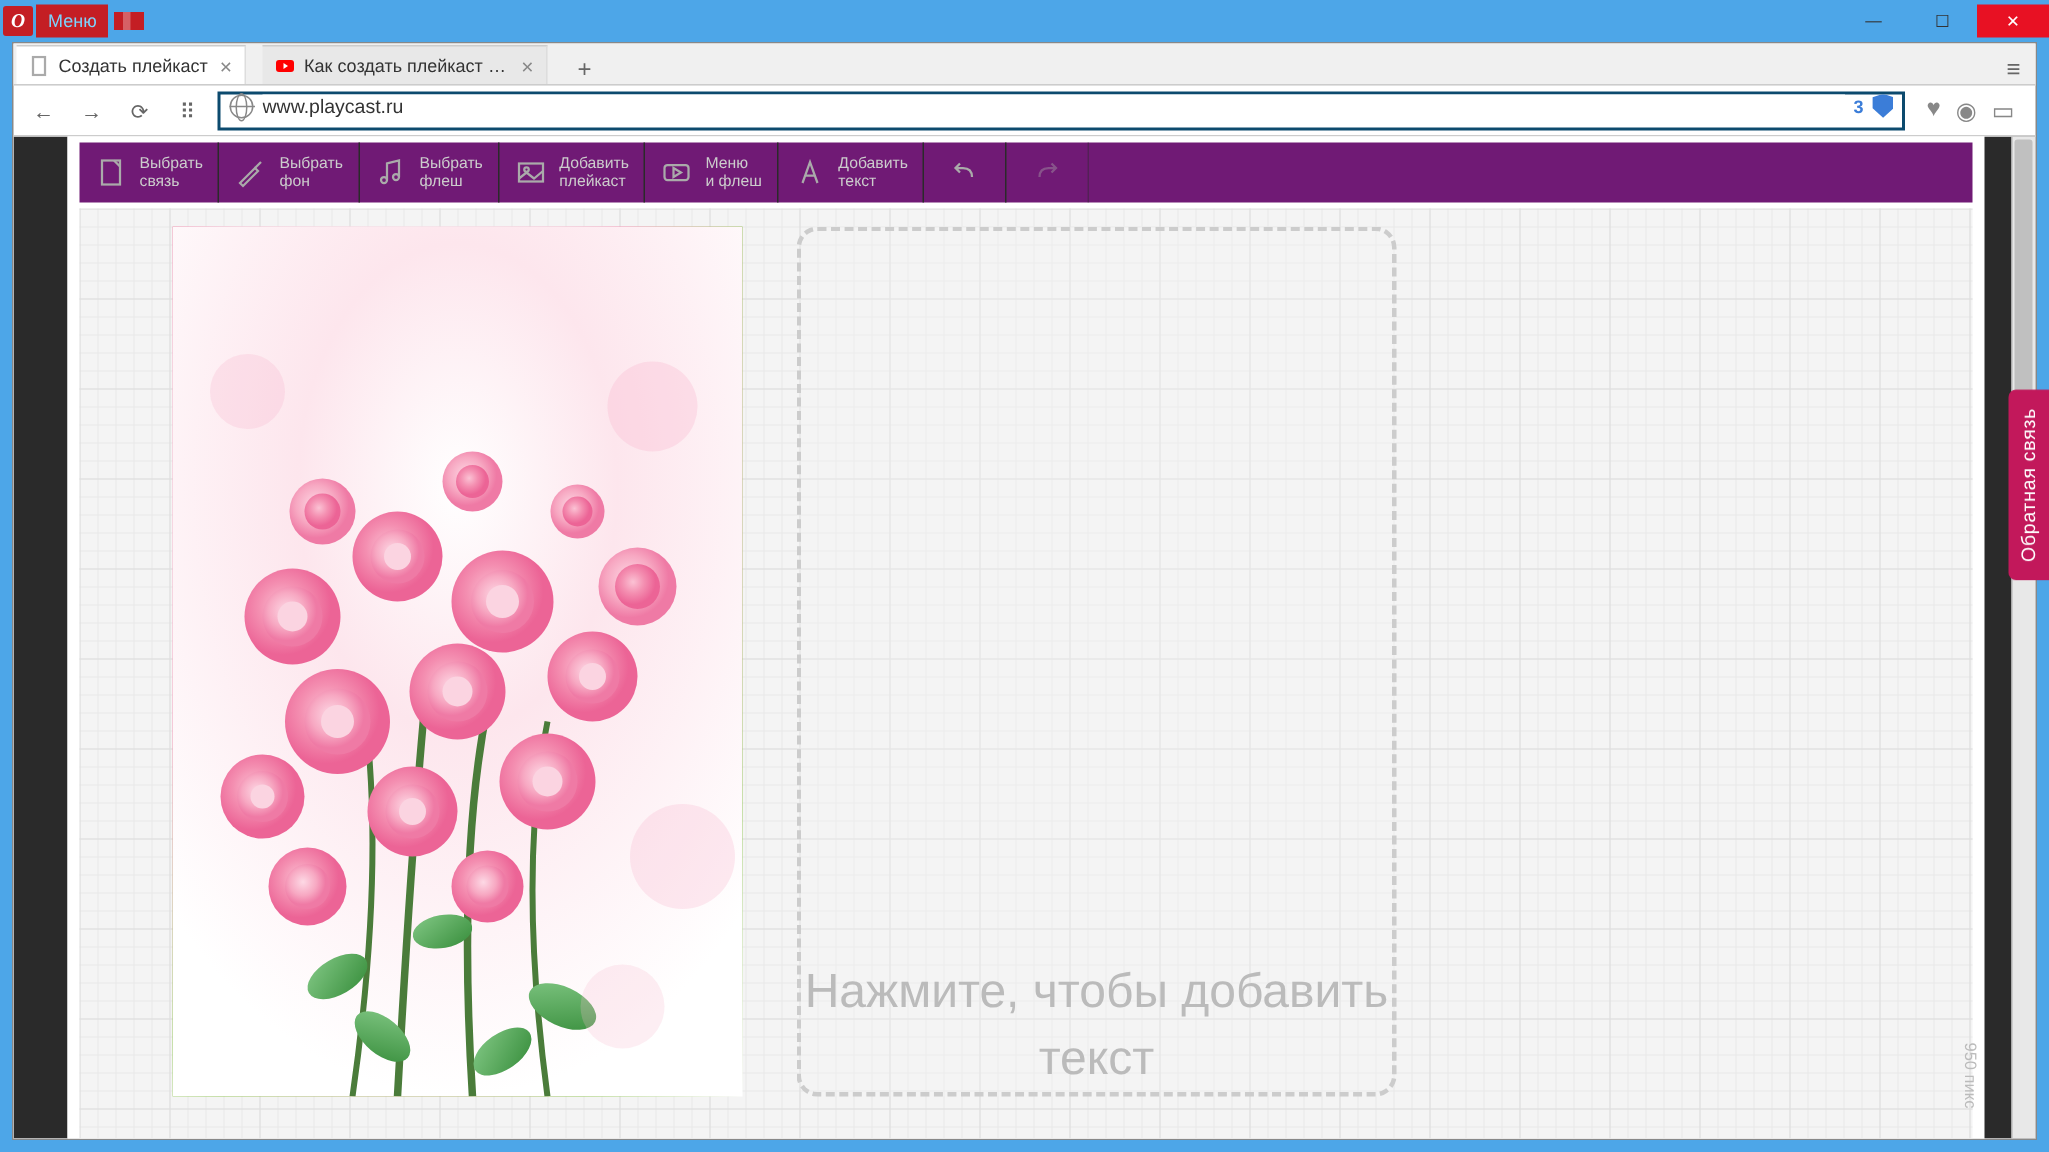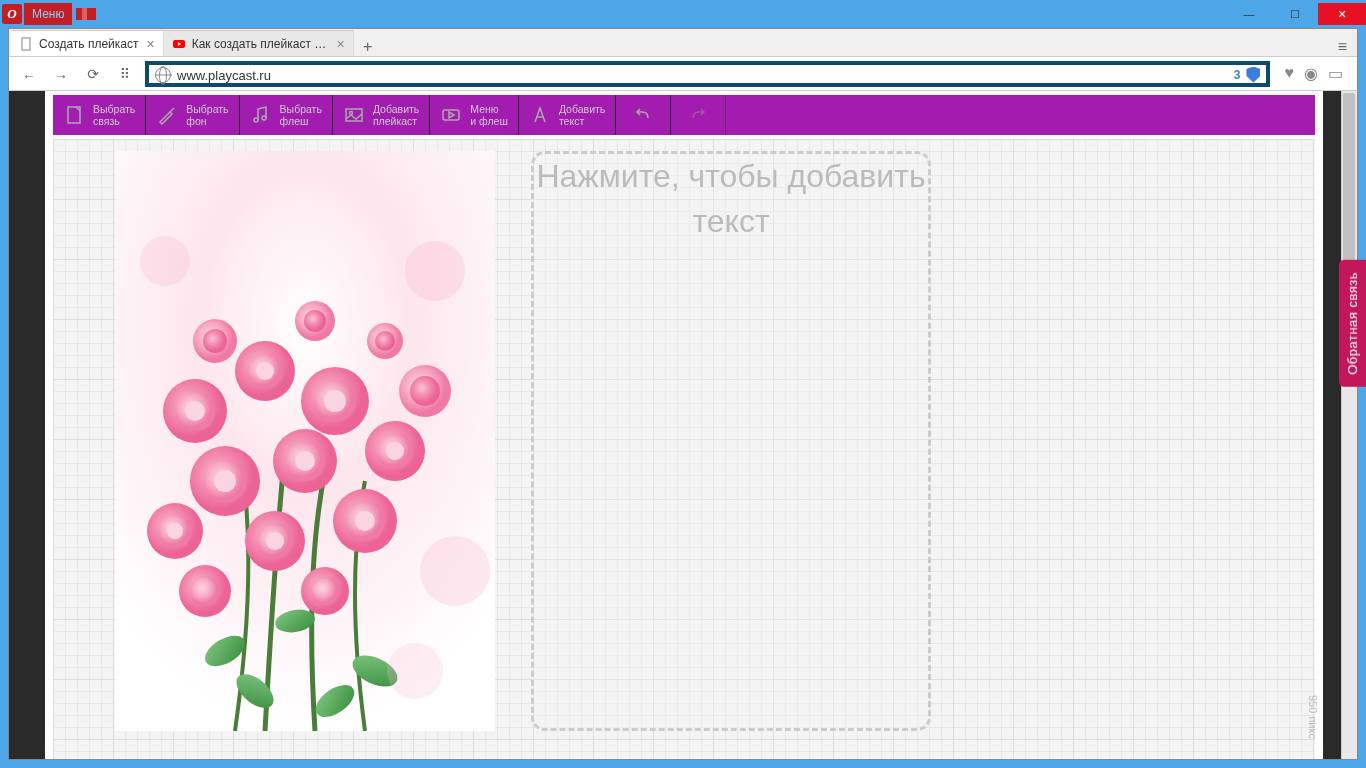--- a/index.html
+++ b/index.html
@@ -19,54 +19,54 @@
   .win-controls { display: flex; }
   .win-btn { width: 46px; height: 22px; display: flex; align-items: center; justify-content: center; font-size: 11px; color: #333; }
   .win-min { background: transparent; }
   .win-max { background: transparent; }
   .win-close { background: #e81123; color: white; width: 48px; }
   
   
   .browser { flex: 1; background: white; margin: 0 8px 8px 8px; display: flex; flex-direction: column; border: 1px solid #888; }
   
   
-  .tabs-row { height: 28px; background: #f0f0f0; display: flex; align-items: flex-end; gap: 0; padding-left: 2px; border-bottom: 1px solid #ccc;}
+  .tabs-row { height: 28px; background: #f0f0f0; display: flex; align-items: flex-end; gap: 11px; padding-left: 2px; border-bottom: 1px solid #ccc;}
   .tab { height: 26px; display: flex; align-items: center; padding: 0 6px 0 8px; font-size: 12px; color: #333; border-right: 1px solid #ddd; max-width: 190px; gap: 6px; background:white; border-top:1px solid #ccc;}
   .tab.inactive { background: #e8e8e8; }
   .tab-icon { width: 14px; height: 14px; display: inline-flex; align-items:center; justify-content:center; flex-shrink:0; }
   .tab-text { white-space: nowrap; overflow: hidden; text-overflow: ellipsis; flex:1; }
   .tab-close { color: #888; font-size: 14px; cursor: pointer; padding: 0 2px; }
   .new-tab { width: 28px; display: flex; align-items: center; justify-content: center; color: #666; font-size: 16px; cursor:pointer;}
   .tab-menu-right { margin-left: auto; padding: 0 10px; color: #666; }
   
   
   .addr-row { height: 34px; display: flex; align-items: center; padding: 4px 8px; gap: 8px; border-bottom: 1px solid #ccc; }
   .nav-btn { width: 24px; height: 24px; display: flex; align-items: center; justify-content: center; color: #666; cursor:pointer; font-size:14px;}
-  .addr-input-wrap { flex: 1; border: 4px solid #0c4a6e; height: 26px; display: flex; align-items: flex-end; padding: 0 6px; gap: 6px; background:white;}
+  .addr-input-wrap { flex: 1; border: 2px solid #0c4a6e; height: 26px; display: flex; align-items: flex-start; padding: 0 6px; gap: 6px; background:white;}
   .globe-icon { width:16px; height:16px; border:1.5px solid #888; border-radius:50%; position:relative; }
   .globe-icon::before { content:''; position:absolute; top:-1.5px; left:50%; width:6px; height:17px; border:1.5px solid #888; border-radius:50%; transform:translateX(-50%); }
   .globe-icon::after { content:''; position:absolute; left:-1.5px; top:50%; width:17px; height:0; border-top:1.5px solid #888; transform:translateY(-50%);}
   .addr-input { flex: 1; border: none; outline: none; font-size: 13px; color: #333; }
   .addr-right { display: flex; align-items: center; gap: 6px; color: #666; }
   .badge-num { color: #3b7dd8; font-size: 12px; font-weight: bold; }
   .shield { width:14px; height:16px; background:#3b7dd8; clip-path: polygon(50% 0, 100% 15%, 100% 60%, 50% 100%, 0 60%, 0 15%); }
   .heart { color: #888; font-size: 16px; }
   .ext-icons { display: flex; gap: 10px; padding: 0 6px; }
   
   
   .content { flex: 1; background: #fff; position: relative; overflow: hidden; }
   .page-wrap { position:absolute; inset:0; display:flex; }
   .dark-side { width: 36px; background: #2a2a2a; }
   .right-dark-side { width: 34px; background: #2a2a2a; position:relative;}
   .scrollbar-track { position:absolute; right:0; top:0; width:16px; height:100%; background:#e8e8e8; border-left:1px solid #ccc;}
   .scrollbar-thumb { position:absolute; right:2px; top:2px; width:12px; height:260px; background:#c0c0c0; border-radius:2px;}
   .main-page { flex:1; background:white; position:relative; }
   
   
-  .editor-toolbar { height: 40px; background: #a21caf; display: flex; align-items: stretch; margin: 4px 8px 0 8px; }
+  .editor-toolbar { height: 40px; background: #701a75; display: flex; align-items: stretch; margin: 4px 8px 0 8px; }
   .tb-item { display: flex; align-items: center; padding: 0 10px; gap: 8px; color: #ccc; font-size: 10.5px; cursor:pointer; border-right: 1px solid #2a2a2a; }
   .tb-icon { width: 22px; height: 22px; display: flex; align-items: center; justify-content: center; }
   .tb-text { display: flex; flex-direction: column; line-height: 1.15; }
   
   
   .canvas-area { position:absolute; top:48px; left:8px; right:8px; bottom:0; }
   .grid-bg { width:100%; height:100%; 
     background-color: #f4f4f4;
     background-image: 
       linear-gradient(#ddd 1px, transparent 1px),
@@ -75,21 +75,21 @@
       linear-gradient(90deg, #e8e8e8 1px, transparent 1px);
     background-size: 60px 60px, 60px 60px, 12px 12px, 12px 12px;
     position:relative;
   }
   
   
   .rose-img { position:absolute; left:62px; top:12px; width:380px; height:580px; background: radial-gradient(ellipse at 40% 30%, #fff 0%, #fce4ec 25%, #f8bbd0 45%, #f48fb1 55%, #8bc34a 80%, #fff 100%); overflow:hidden;}
   .rose-img svg { width:100%; height:100%; }
   
   
-  .text-zone { position:absolute; left:478px; top:12px; width:400px; height:580px; border: 3px dashed #ccc; border-radius: 14px; background: rgba(245,245,245,0.3); display:flex; align-items:flex-start; justify-content:center; text-align:center; }
+  .text-zone { position:absolute; left:478px; top:12px; width:400px; height:580px; border: 3px dashed #ccc; border-radius: 14px; background: rgba(245,245,245,0.3); display:flex; align-items:flex-end; justify-content:center; text-align:center; }
   .text-zone-label { color: #bbb; font-size: 32px; line-height:1.4; }
   
   .size-label { position:absolute; right:-4px; bottom:20px; color:#bbb; font-size:11px; writing-mode: vertical-rl; }
   
   
   .feedback-tab { position: fixed; right: 0; top: 260px; background: #c2185b; color: white; padding: 12px 6px; font-size: 13px; writing-mode: vertical-rl; transform: rotate(180deg); border-radius: 0 5px 5px 0; z-index:100; letter-spacing:0.5px;}
   
   
   .svg-i { stroke:#aaa; fill:none; stroke-width:1.5; }
 </style>

